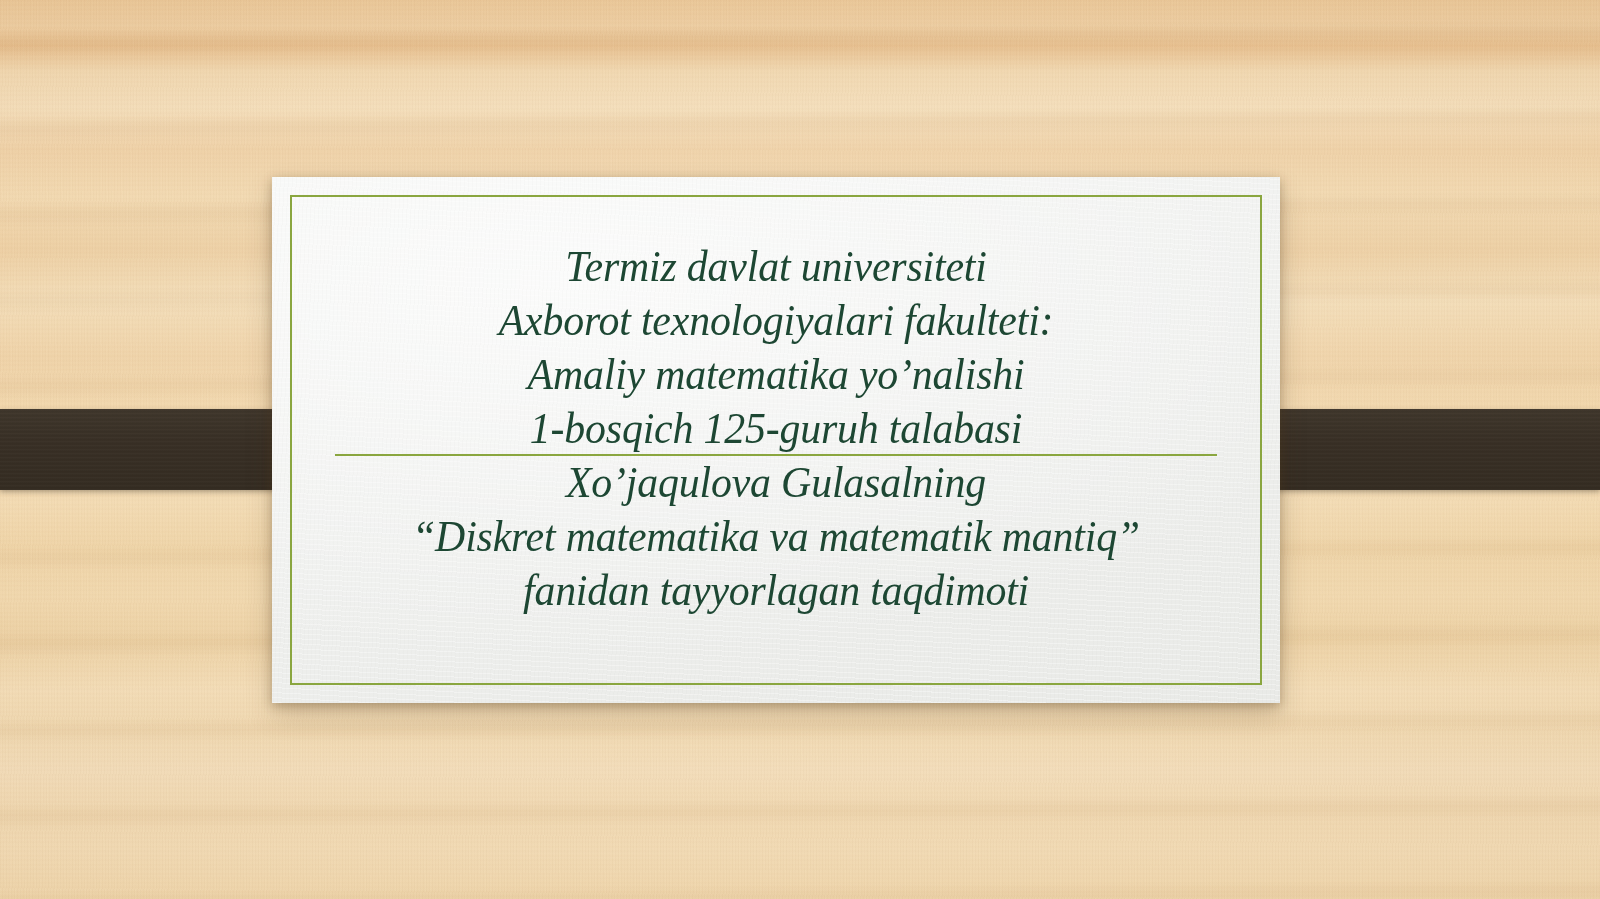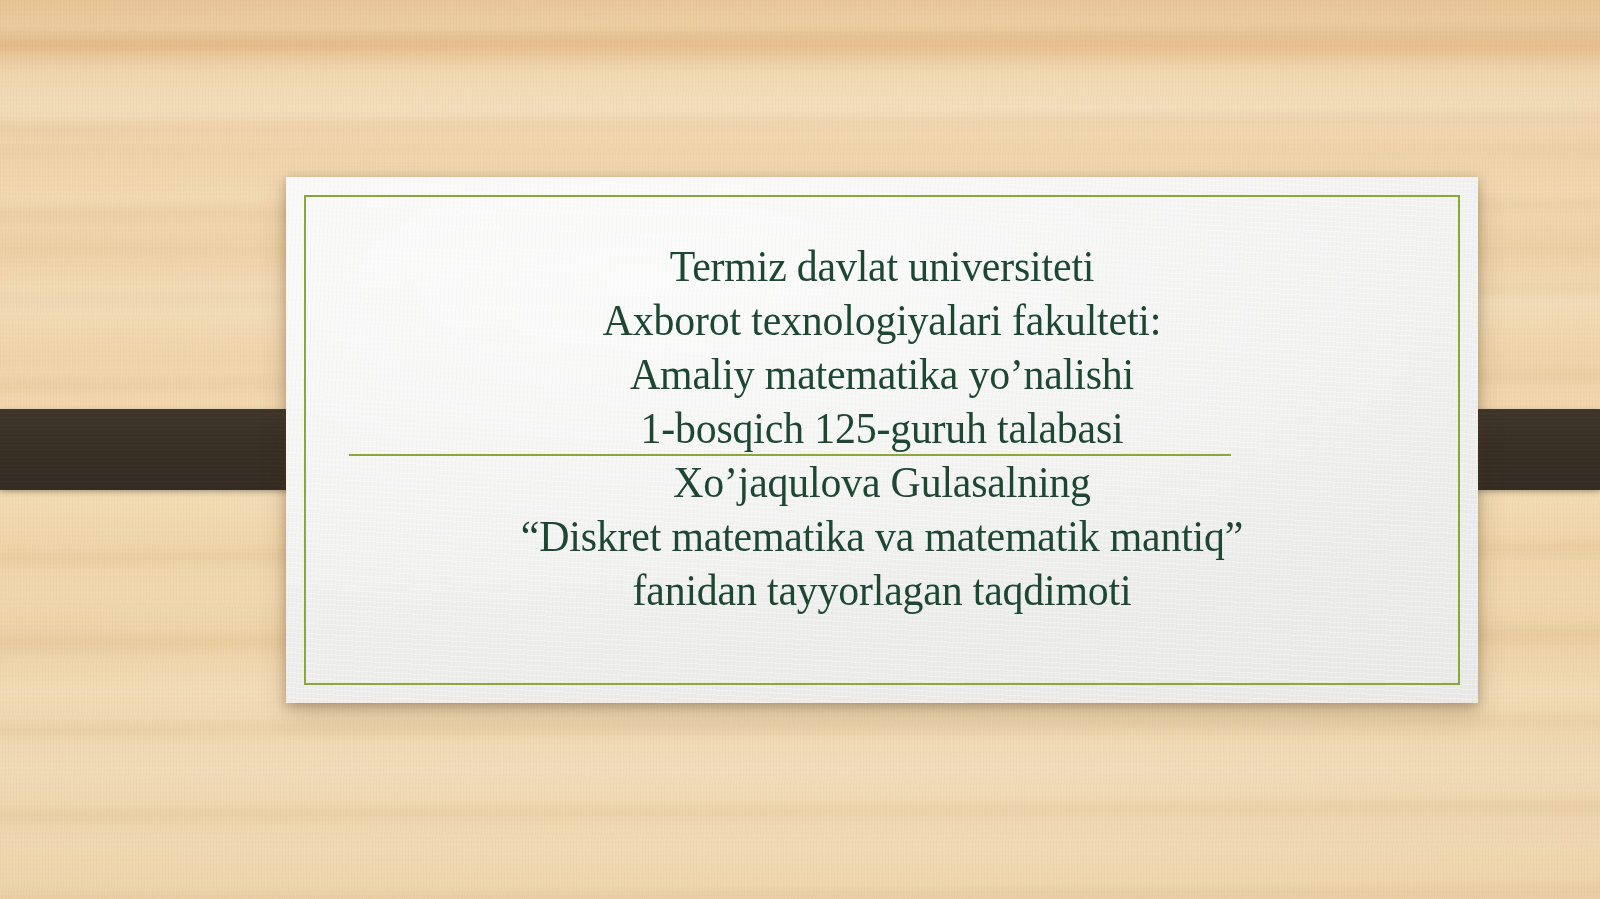--- a/index.html
+++ b/index.html
@@ -134,32 +134,33 @@
     background: linear-gradient(145deg, #6a6052, #423a2e);
   }
   .ribbon-left  .nub-top    { right: -3px; top: -4px; }
   .ribbon-left  .nub-bottom { right: -3px; bottom: -4px; }
   .ribbon-right .nub-top    { left: -3px;  top: -4px; }
   .ribbon-right .nub-bottom { left: -3px;  bottom: -4px; }
 
   
   .card {
     position: absolute;
-    left: 286px;
+    left: 272px;
     top: 177px;
-    width: 1192px;
+    width: 1008px;
     height: 526px;
     background:
       radial-gradient(ellipse 140% 120% at 30% 20%,
         rgba(255,255,255,0.7) 0%,
         rgba(255,255,255,0) 60%),
       linear-gradient(165deg, #f4f5f3 0%, #eff0ee 45%, #e9eae7 100%);
     box-shadow:
       0 3px 10px rgba(80,55,25,0.32),
       0 12px 26px rgba(80,55,25,0.20);
+    font-style: italic;
   }
 
   
   .card-texture {
     position: absolute;
     inset: 0;
     background-image:
       repeating-linear-gradient(93deg,
         rgba(120,120,115,0.025) 0px,
         rgba(120,120,115,0.025) 1px,

